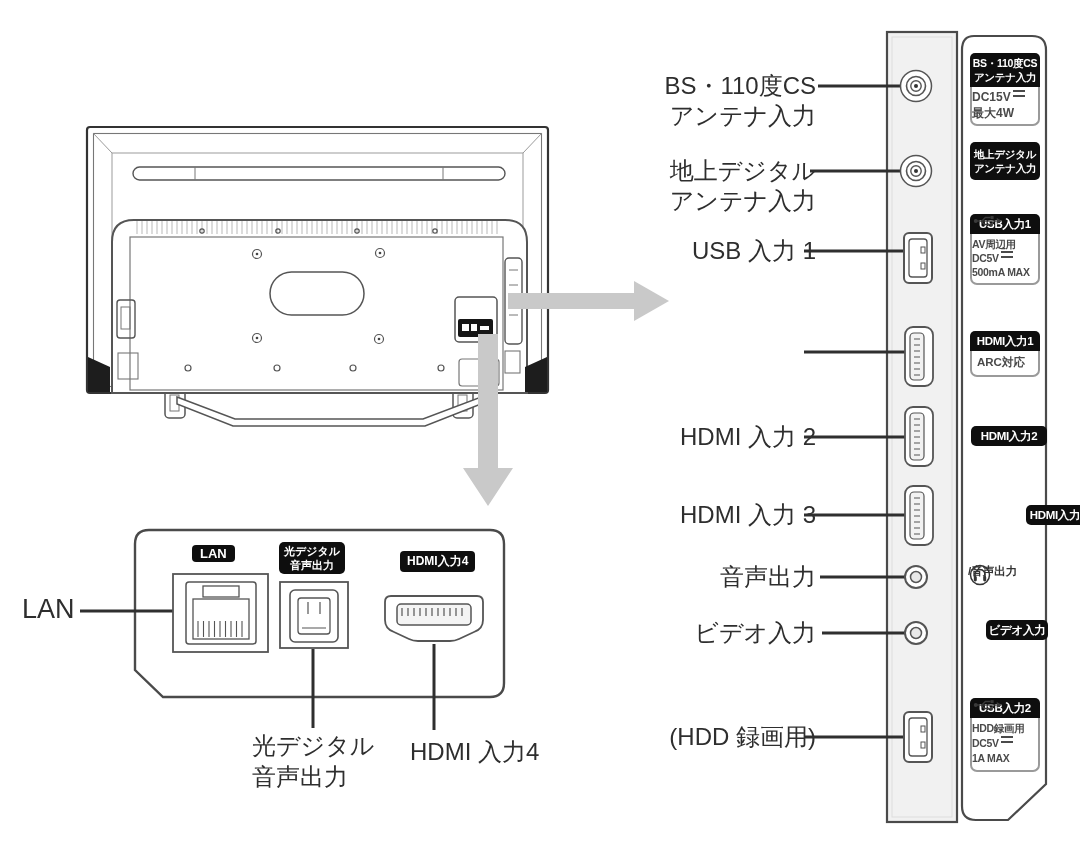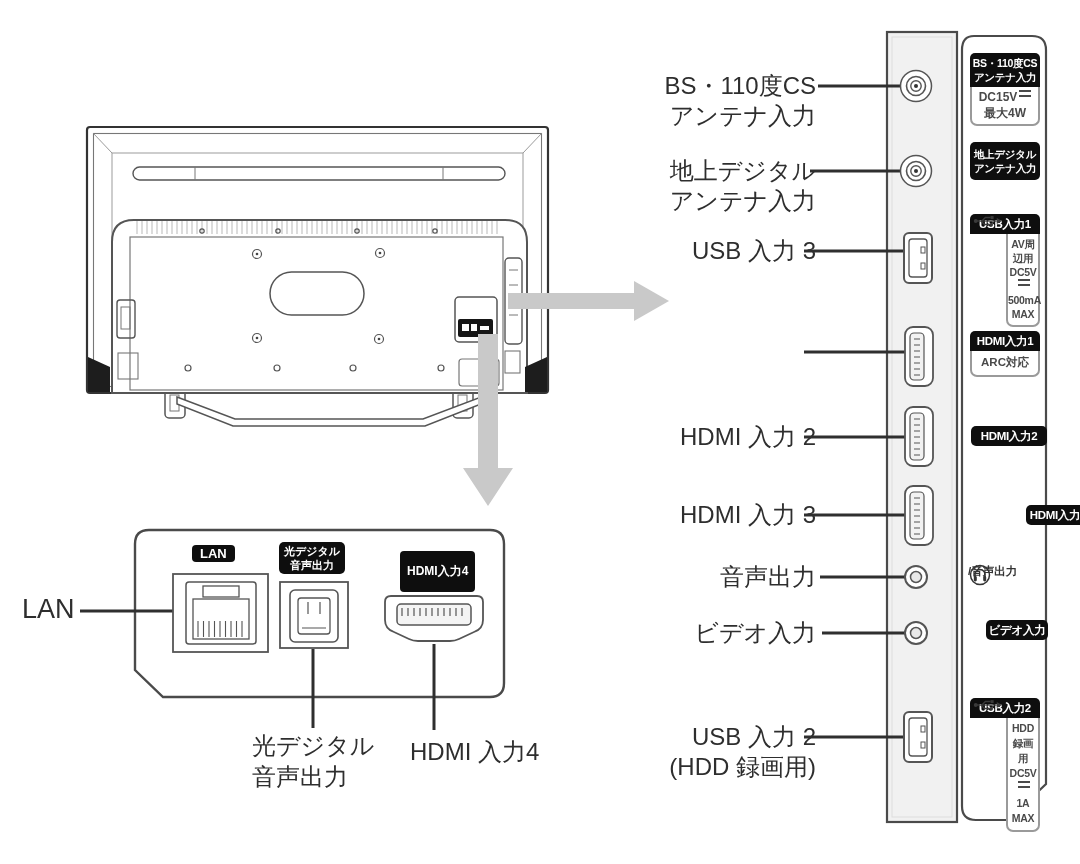--- a/index.html
+++ b/index.html
@@ -10,22 +10,22 @@
            font-weight:500;white-space:nowrap;color:#2e2e2e;}
   .b-callout{position:absolute;font-size:24px;line-height:31px;font-weight:500;white-space:nowrap;color:#2e2e2e;}
   .badge{position:absolute;background:#0e0e0e;color:#fff;font-weight:700;text-align:center;
          border-radius:5px;white-space:nowrap;}
   .block{position:absolute;left:970px;width:70px;}
   .bbadge{background:#0e0e0e;color:#fff;font-weight:700;text-align:center;border-radius:5px;
           font-size:11.5px;line-height:14px;padding:3px 1px;letter-spacing:-0.3px;white-space:nowrap;}
   .bbadge.two{font-size:10.5px;line-height:14px;padding:3px 0;}
   .bbadge.joined{border-radius:5px 5px 0 0;}
   .specbox{background:#fff;border:2px solid #9a9a9a;border-top:none;border-radius:0 0 7px 7px;
-           text-align:center;color:#4a4a4a;font-weight:600;font-size:12px;line-height:15.5px;padding:3px 0;}
-  .specbox.small{font-size:10.5px;line-height:14px;padding:3px 0 4px 0;letter-spacing:-0.3px;margin-left:36px;}
+           text-align:left;color:#4a4a4a;font-weight:600;font-size:12px;line-height:15.5px;padding:3px 0;}
+  .specbox.small{font-size:10.5px;line-height:14px;padding:3px 0 4px 0;letter-spacing:-0.3px;}
   .dcsym{display:inline-block;width:12px;height:9px;border-top:2px solid #4a4a4a;position:relative;
          margin-left:2px;vertical-align:0px;}
   .dcsym::after{content:"";position:absolute;left:0;top:3px;width:100%;border-top:2px dashed #4a4a4a;}
   .audio-row{position:absolute;left:968px;top:564px;display:flex;align-items:center;gap:3px;
              font-size:11.5px;font-weight:700;color:#333;white-space:nowrap;}
 </style>
 </head>
 <body>
 
 <div id="canvas">
@@ -202,36 +202,35 @@
 
 <div class="callout" style="top:71px">
   <div>BS・110度CS</div>
   <div>アンテナ入力</div>
 </div>
 <div class="callout" style="top:156px">
   <div>地上デジタル</div>
   <div>アンテナ入力</div>
 </div>
 <div class="callout" style="top:236px">
-  <div>USB 入力 3</div>
+  <div>USB 入力 1</div>
 </div>
 <div class="callout" style="top:422px">
   <div>HDMI 入力 2</div>
 </div>
 <div class="callout" style="top:500px">
   <div>HDMI 入力 3</div>
 </div>
 <div class="callout" style="top:562px">
   <div>音声出力</div>
 </div>
 <div class="callout" style="top:618px">
   <div>ビデオ入力</div>
 </div>
 <div class="callout" style="top:722px">
-  <div>USB 入力 2</div>
   <div>(HDD 録画用)</div>
 </div>
 
 <div class="block" style="top:53px">
   <div class="bbadge two joined">
     <div>BS・110度CS</div>
     <div>アンテナ入力</div>
   </div>
   <div class="specbox">
     <div><span>DC15V</span><span class="dcsym"></span></div>
@@ -311,21 +310,21 @@
     <div><span>DC5V</span><span class="dcsym"></span></div>
     <div>1A MAX</div>
   </div>
 </div>
 
 <div class="badge" style="left:192px;top:545px;padding:1px 8px;font-size:13px;border-radius:4px">LAN</div>
 <div class="badge" style="left:279px;top:542px;width:66px;font-size:11px;line-height:14px;padding:2px 0">
   <div>光デジタル</div>
   <div>音声出力</div>
 </div>
-<div class="badge" style="left:400px;top:551px;padding:12px 7px;font-size:12px;border-radius:4px">HDMI入力4</div>
+<div class="badge" style="left:400px;top:551px;padding:2px 7px;font-size:12px;border-radius:4px">HDMI入力4</div>
 
 <div class="b-callout" style="left:22px;top:594px;font-size:27px">LAN</div>
 <div class="b-callout" style="left:252px;top:730px">
   <div>光デジタル</div>
   <div>音声出力</div>
 </div>
 <div class="b-callout" style="left:410px;top:736px">HDMI 入力4</div>
 
 </div>
 

